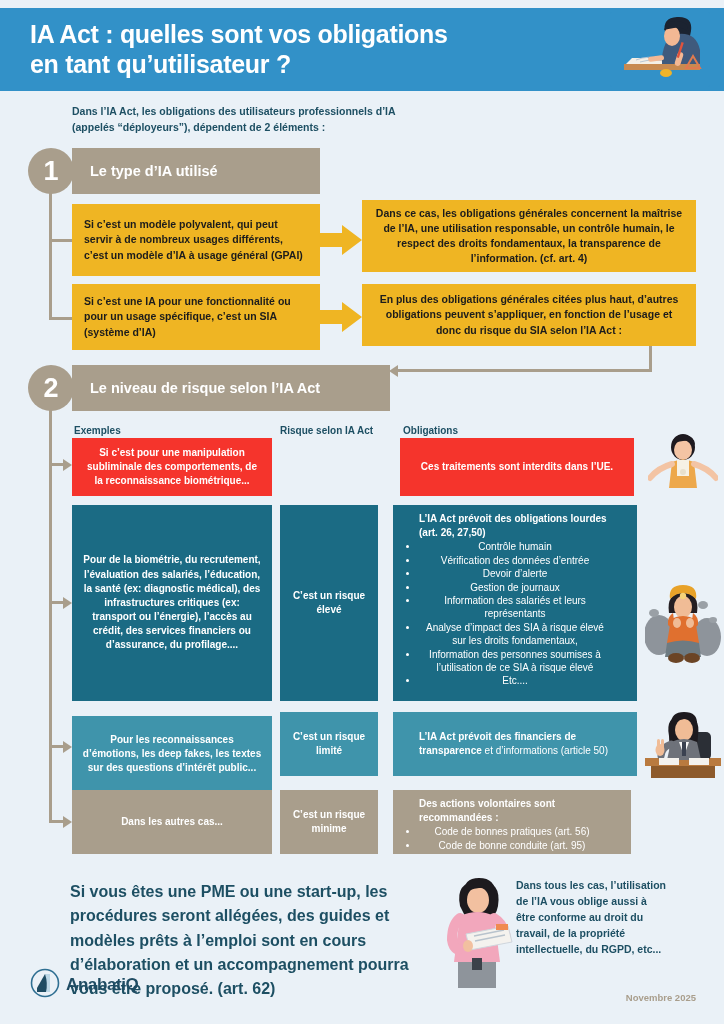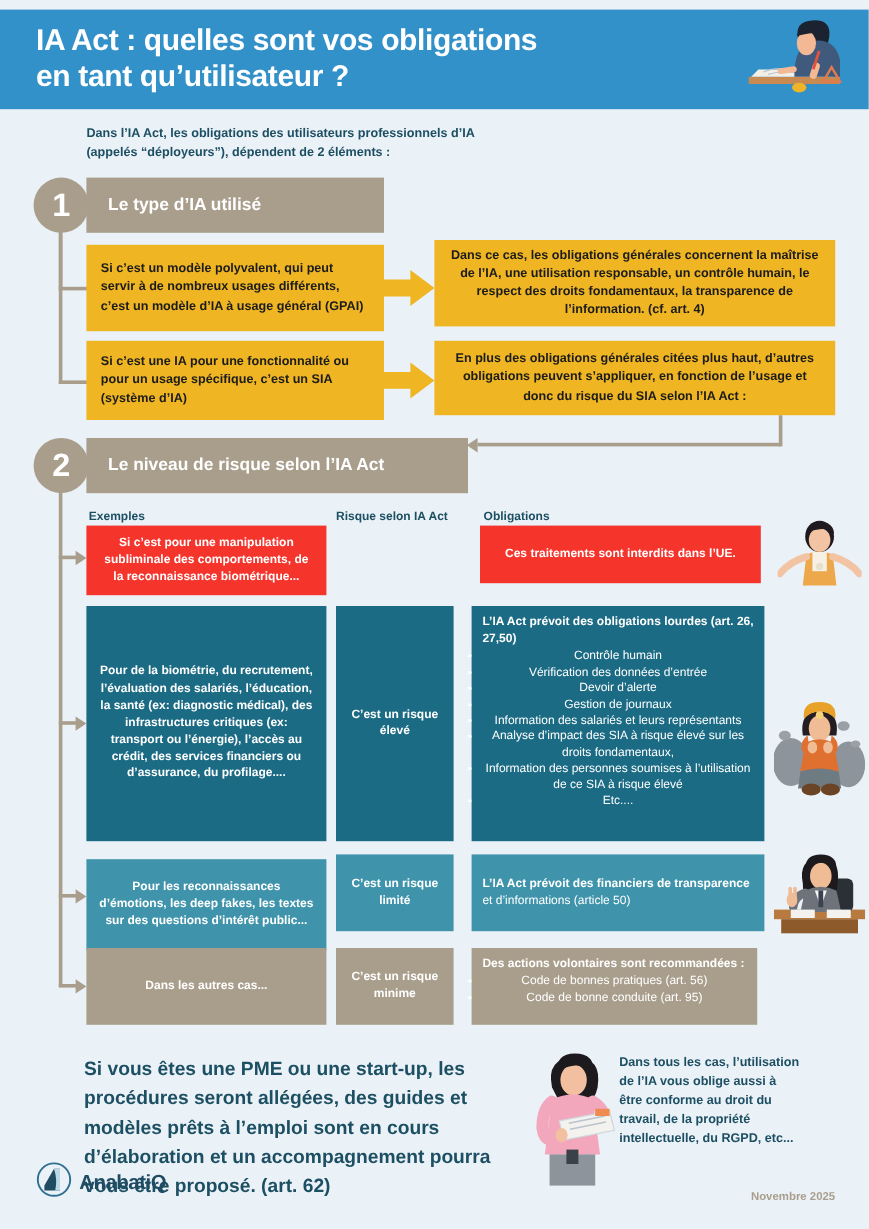--- a/index.html
+++ b/index.html
@@ -75,21 +75,21 @@
     position: absolute; font-size: 10px; font-weight: bold; color: #1d4f63;
   }
   .cell {
     position: absolute; color: #ffffff;
     font-size: 10px; font-weight: bold; line-height: 1.42;
     padding: 8px 10px;
     display: flex; align-items: center; justify-content: center;
     text-align: center;
   }
   .cell.oblig {
-    display: block; text-align: left; padding: 7px 9px;
+    display: block; text-align: left; padding: 7px 26px;
     font-weight: normal;
   }
   .cell.oblig .ohead { font-weight: bold; display: block; }
   .cell.oblig ul { margin: 0 0 0 0; padding: 0; text-align: center; }
   .cell.oblig li { line-height: 1.34; margin: 0; }
   .c-red    { background: #f5342c; }
   .c-teal-d { background: #1b6b84; padding-left: 10px; }
   .c-teal-m { background: #3f94ab; }
   .c-taupe  { background: #a99e8c; }
 
@@ -190,21 +190,21 @@
   <div class="conn" style="left:49px; top:745px; width:15px; height:3px;"></div>
   <div class="conn-arrow" style="left:63px; top:741px;"></div>
   <div class="conn" style="left:49px; top:820px; width:15px; height:3px;"></div>
   <div class="conn-arrow" style="left:63px; top:816px;"></div>
 
   <div class="col-head" style="left:74px; top:425px;">Exemples</div>
   <div class="col-head" style="left:280px; top:425px;">Risque selon IA Act</div>
   <div class="col-head" style="left:403px; top:425px;text-align:right;">Obligations</div>
 
   <div class="cell c-red" style="left:72px; top:438px; width:200px; height:58px;">Si c’est pour une manipulation subliminale des comportements, de la reconnaissance biométrique...</div>
-  <div class="cell c-red" style="left:400px; top:438px; width:234px; height:48px;">Ces traitements sont interdits dans l’UE.</div>
+  <div class="cell c-red" style="left:400px; top:438px; width:234px; height:58px;">Ces traitements sont interdits dans l’UE.</div>
   <div style="position:absolute; left:648px; top:430px; width:70px; height:72px;">
     <svg width="70" height="72" viewBox="0 0 70 72">
       <ellipse cx="35" cy="17" rx="12" ry="13" fill="#1e1a20"></ellipse>
       <ellipse cx="35" cy="20" rx="9" ry="10" fill="#f3c4a4"></ellipse>
       <path d="M24,13 q3,-9 12,-8 q11,1 11,10 q-5,-5 -12,-4 q-7,1 -11,2z" fill="#1e1a20"></path>
       <path d="M24,32 q11,-5 22,0 l3,26 l-28,0z" fill="#eda84b"></path>
       <rect x="29" y="30" width="12" height="16" fill="#f6f1e4"></rect>
       <path d="M24,34 q-14,4 -22,14" stroke="#f3c4a4" stroke-width="6" fill="none" stroke-linecap="round"></path>
       <path d="M46,34 q14,4 22,14" stroke="#f3c4a4" stroke-width="6" fill="none" stroke-linecap="round"></path>
       <circle cx="35" cy="42" r="3" fill="#e8e0cc"></circle>

